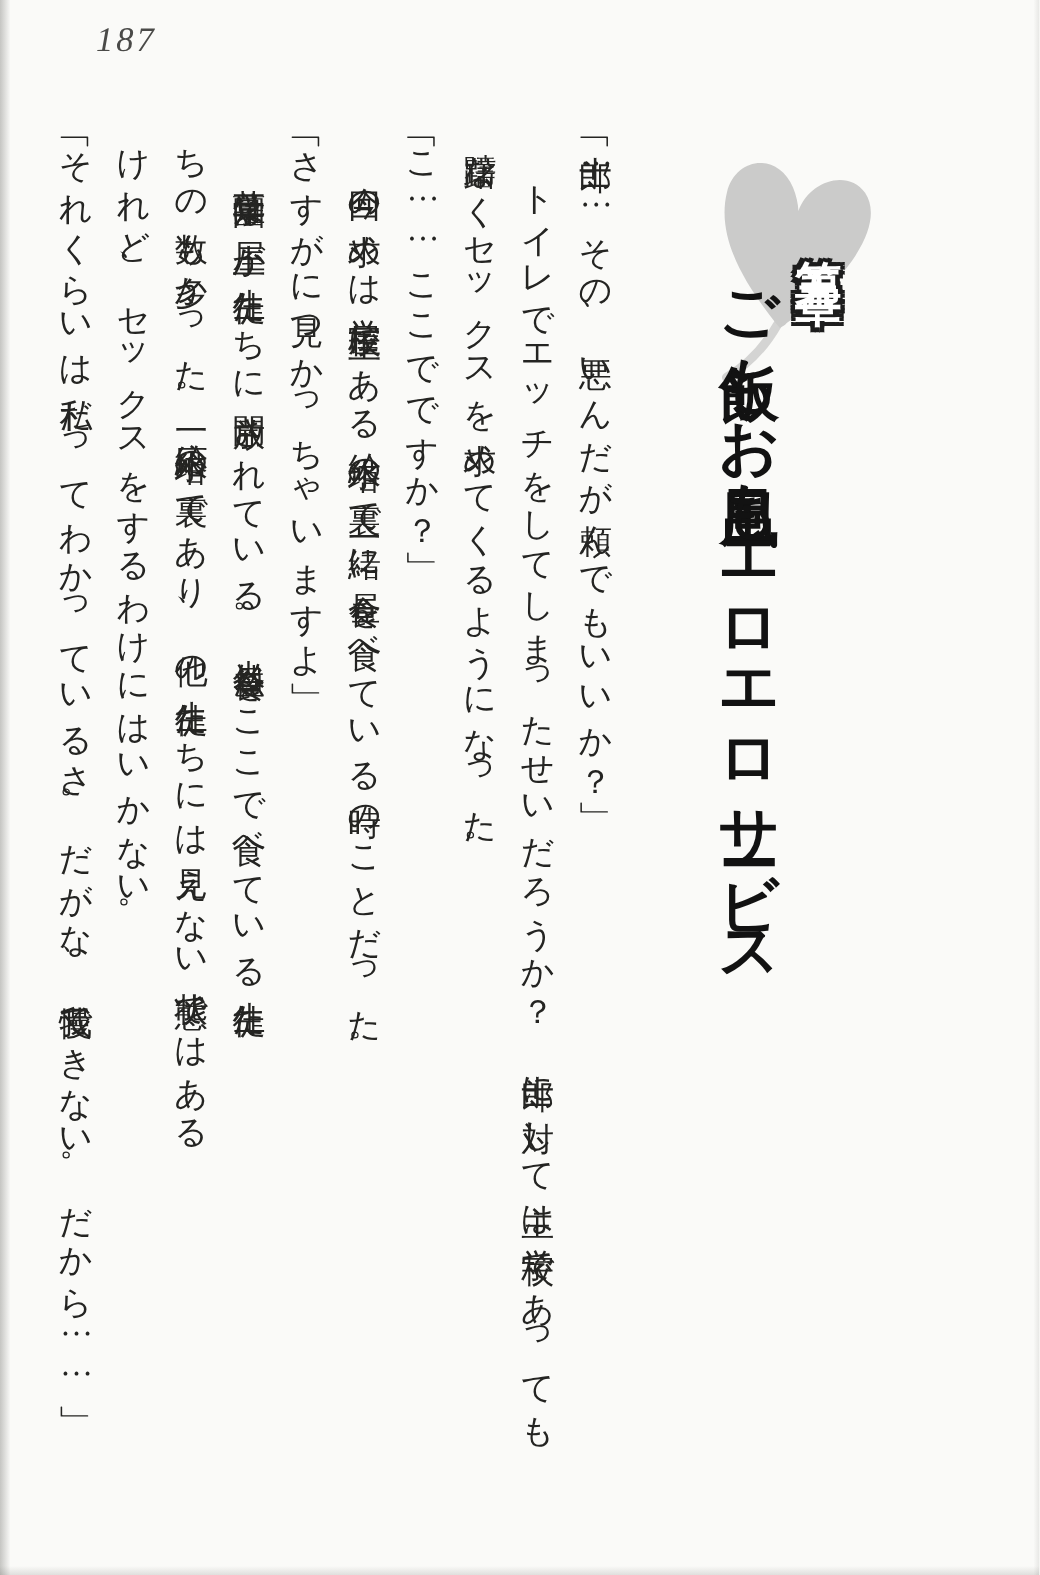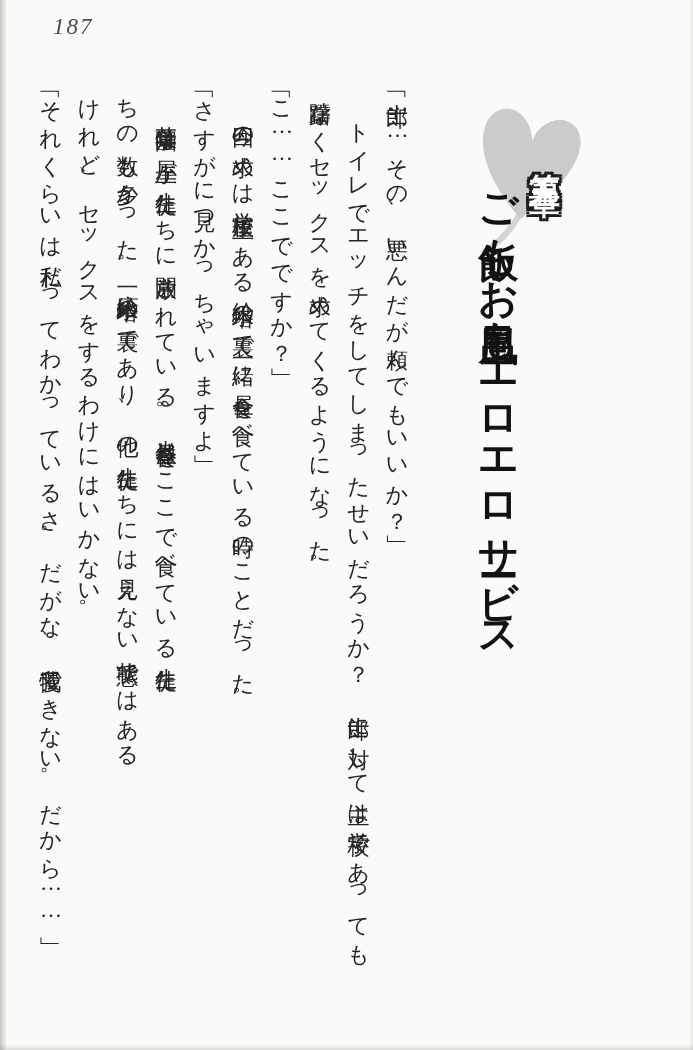--- a/index.html
+++ b/index.html
@@ -10,21 +10,21 @@
   }
   
   .edge-left{position:absolute;left:0;top:0;bottom:0;width:7px;
     background:linear-gradient(90deg,rgba(60,60,55,.28),rgba(60,60,55,0));pointer-events:none;}
   .edge-bottom{position:absolute;left:0;right:0;bottom:0;height:6px;
     background:linear-gradient(0deg,rgba(60,60,55,.14),rgba(60,60,55,0));pointer-events:none;}
   .edge-right{position:absolute;right:0;top:0;bottom:0;width:4px;
     background:linear-gradient(270deg,rgba(60,60,55,.10),rgba(60,60,55,0));pointer-events:none;}
 
   .page-number{
-    position:absolute;top:14px;left:53px;
+    position:absolute;top:14px;left:64px;
     font-size:23px;font-style:italic;letter-spacing:2px;color:#4a4a48;
   }
 
   .heart-decoration{position:absolute;left:462px;top:88px;width:140px;height:185px;}
 
   .chapter-badge{
     position:absolute;top:149px;left:524px;
     writing-mode:vertical-rl;text-orientation:upright;
     font-family:"DejaVu Sans","Liberation Sans",sans-serif;
     font-size:31px;font-weight:900;letter-spacing:6px;

